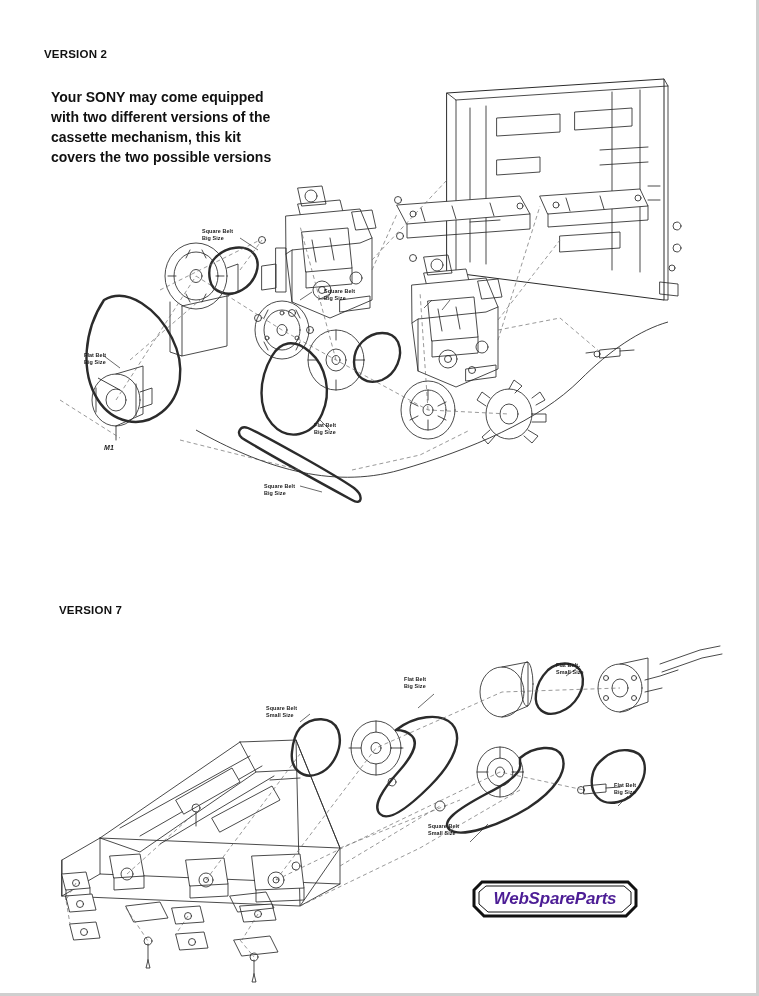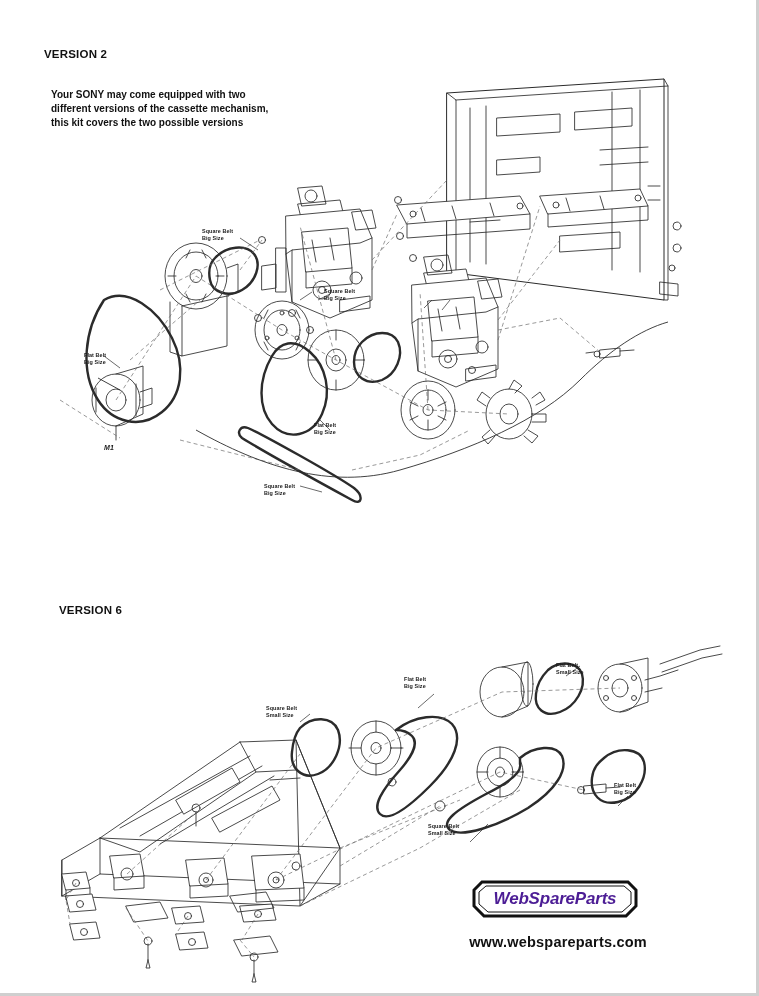--- a/index.html
+++ b/index.html
@@ -34,21 +34,21 @@
     letter-spacing: 0.2px;
     color: #111;
   }
   #version1-heading { left: 44px; top: 48px; }
   #version2-heading { left: 59px; top: 604px; }
 
   .intro-note {
     position: absolute;
     left: 51px; top: 88px;
     width: 235px;
-    font-size: 10px;
+    font-size: 14px;
     font-weight: bold;
     line-height: 1.42;
     color: #111;
   }
 
   .callout {
     position: absolute;
     font-size: 5.4px;
     font-weight: bold;
     line-height: 1.35;
@@ -277,21 +277,21 @@
 Big Size</div>
 
   <div class="callout" style="left:314px; top:422px;">Flat Belt
 Big Size</div>
 
   <div class="callout" style="left:264px; top:483px;">Square Belt
 Big Size</div>
 
   <div class="callout italic" style="left:104px; top:443px;">M1</div>
 
-  <div class="version-heading" id="version2-heading">VERSION 6</div>
+  <div class="version-heading" id="version2-heading">VERSION 7</div>
 
   <svg class="diagram-svg" id="diagram-v2" width="759" height="996" viewBox="0 0 759 996" style="top:0;">
     <g fill="none" stroke="#2b2b2b" stroke-width="0.85" stroke-linejoin="round" stroke-linecap="round">
 
       <path d="M62 860 L100 838 L340 848 L340 884 L300 906 L62 896 Z" fill="#ffffff"></path>
       <path d="M62 860 L62 896 M100 838 L100 874 L340 884 M100 874 L62 896"></path>
       <path d="M240 742 L296 740 L340 848 L300 906 L296 740"></path>
       <path d="M240 742 L100 838"></path>
       <path d="M240 742 L256 772 L140 852 L100 838"></path>
       <path d="M256 772 L296 770"></path>
@@ -431,17 +431,16 @@
 Big Size</div>
 
   <div class="brand">
     <svg width="170" height="42" viewBox="0 0 170 42">
       <path d="M12 4 L158 4 L166 12 L166 28 L156 38 L14 38 L4 28 L4 12 Z" fill="#ffffff" stroke="#111111" stroke-width="3"></path>
       <path d="M16 8 L154 8 L161 14 L161 26 L152 34 L18 34 L9 26 L9 14 Z" fill="#ffffff" stroke="#111111" stroke-width="1"></path>
     </svg>
     <div class="brand-text">WebSpareParts</div>
   </div>
 
-  <div class="brand-url">www.webspareparts.com</div>
 
   <div class="scan-edge-right"></div>
   <div class="scan-edge-bottom"></div>
 </div>
 
 </body></html>

